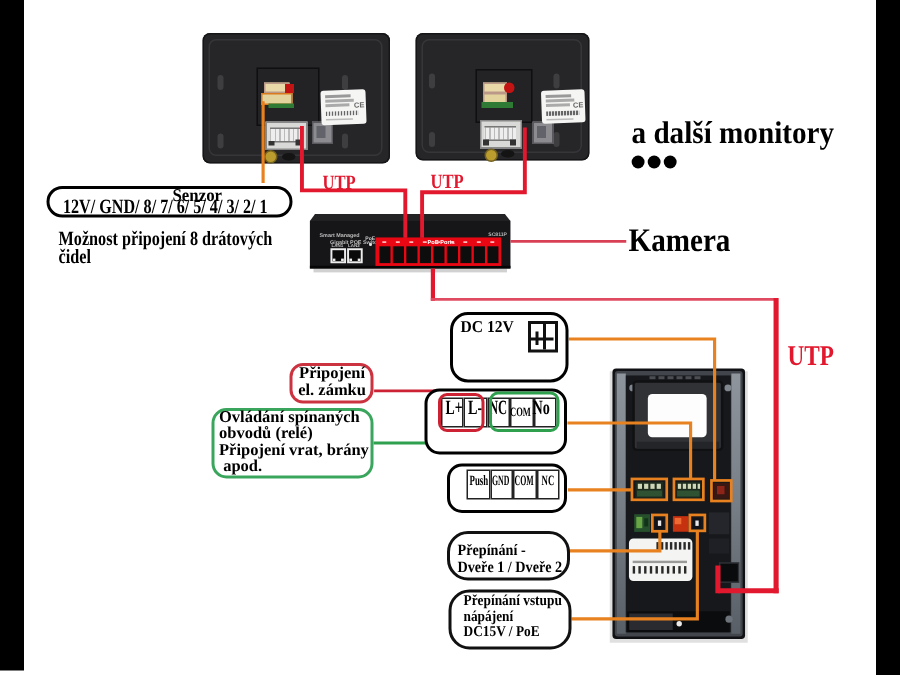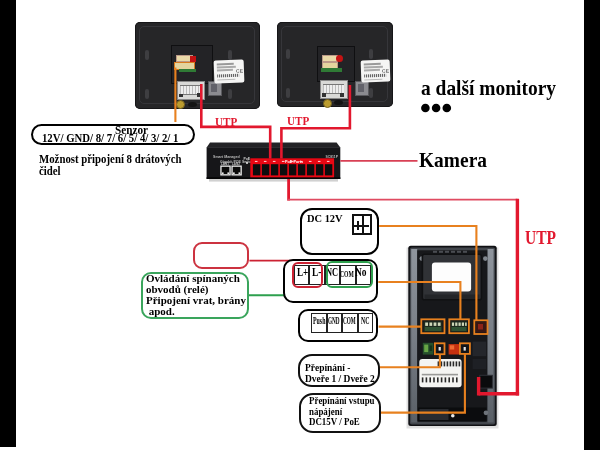--- a/index.html
+++ b/index.html
@@ -324,20 +324,21 @@
 
 <div class="abs" style="left:352px;top:214.3px;width:19.8px;height:20.4px;border:2px solid #111;box-sizing:border-box;background:#fff;">
   <div class="abs" style="left:7.6px;top:0;width:2px;height:16.4px;background:#111;"></div>
   <div class="abs" style="left:3.1px;top:4.8px;width:2.4px;height:9.4px;background:#111;"></div>
   <div class="abs" style="left:-0.4px;top:8.3px;width:9.4px;height:2.4px;background:#111;"></div>
   <div class="abs" style="left:9.9px;top:8.9px;width:4.7px;height:2.3px;background:#111;"></div>
 </div>
 
 <div class="abs" style="left:193.4px;top:241.5px;width:56px;height:27px;background:#fff;border:2.5px solid #cc3340;border-radius:9px;box-sizing:border-box;"></div>
 
+<div class="abs" style="left:193.4px;top:244.3px;width:56px;text-align:center;font-size:11px;line-height:10.5px;">Připojení<br>el. zámku</div>
 
 <div class="abs" style="left:141px;top:272px;width:108px;height:47px;background:#fff;border:2.5px solid #3aa55c;border-radius:10px;box-sizing:border-box;"></div>
 
 <div class="abs" style="left:146px;top:272.5px;font-size:11px;line-height:11px;white-space:nowrap;">Ovládání spínaných<br>obvodů (relé)<br>Připojení vrat, brány<br>&nbsp;apod.</div>
 
 <div class="abs" style="left:283px;top:259px;width:95px;height:44px;background:#fff;border:2px solid #000;border-radius:10px;box-sizing:border-box;"></div>
 
 <div class="abs" style="left:294px;top:265px;width:15.4px;height:20px;border:1.8px solid #222;box-sizing:border-box;background:#fff;"></div>
 <div class="abs" style="left:309.4px;top:265px;width:15.4px;height:20px;border:1.8px solid #222;box-sizing:border-box;background:#fff;"></div>
 <div class="abs" style="left:324.8px;top:265px;width:15.4px;height:20px;border:1.8px solid #222;box-sizing:border-box;background:#fff;"></div>

